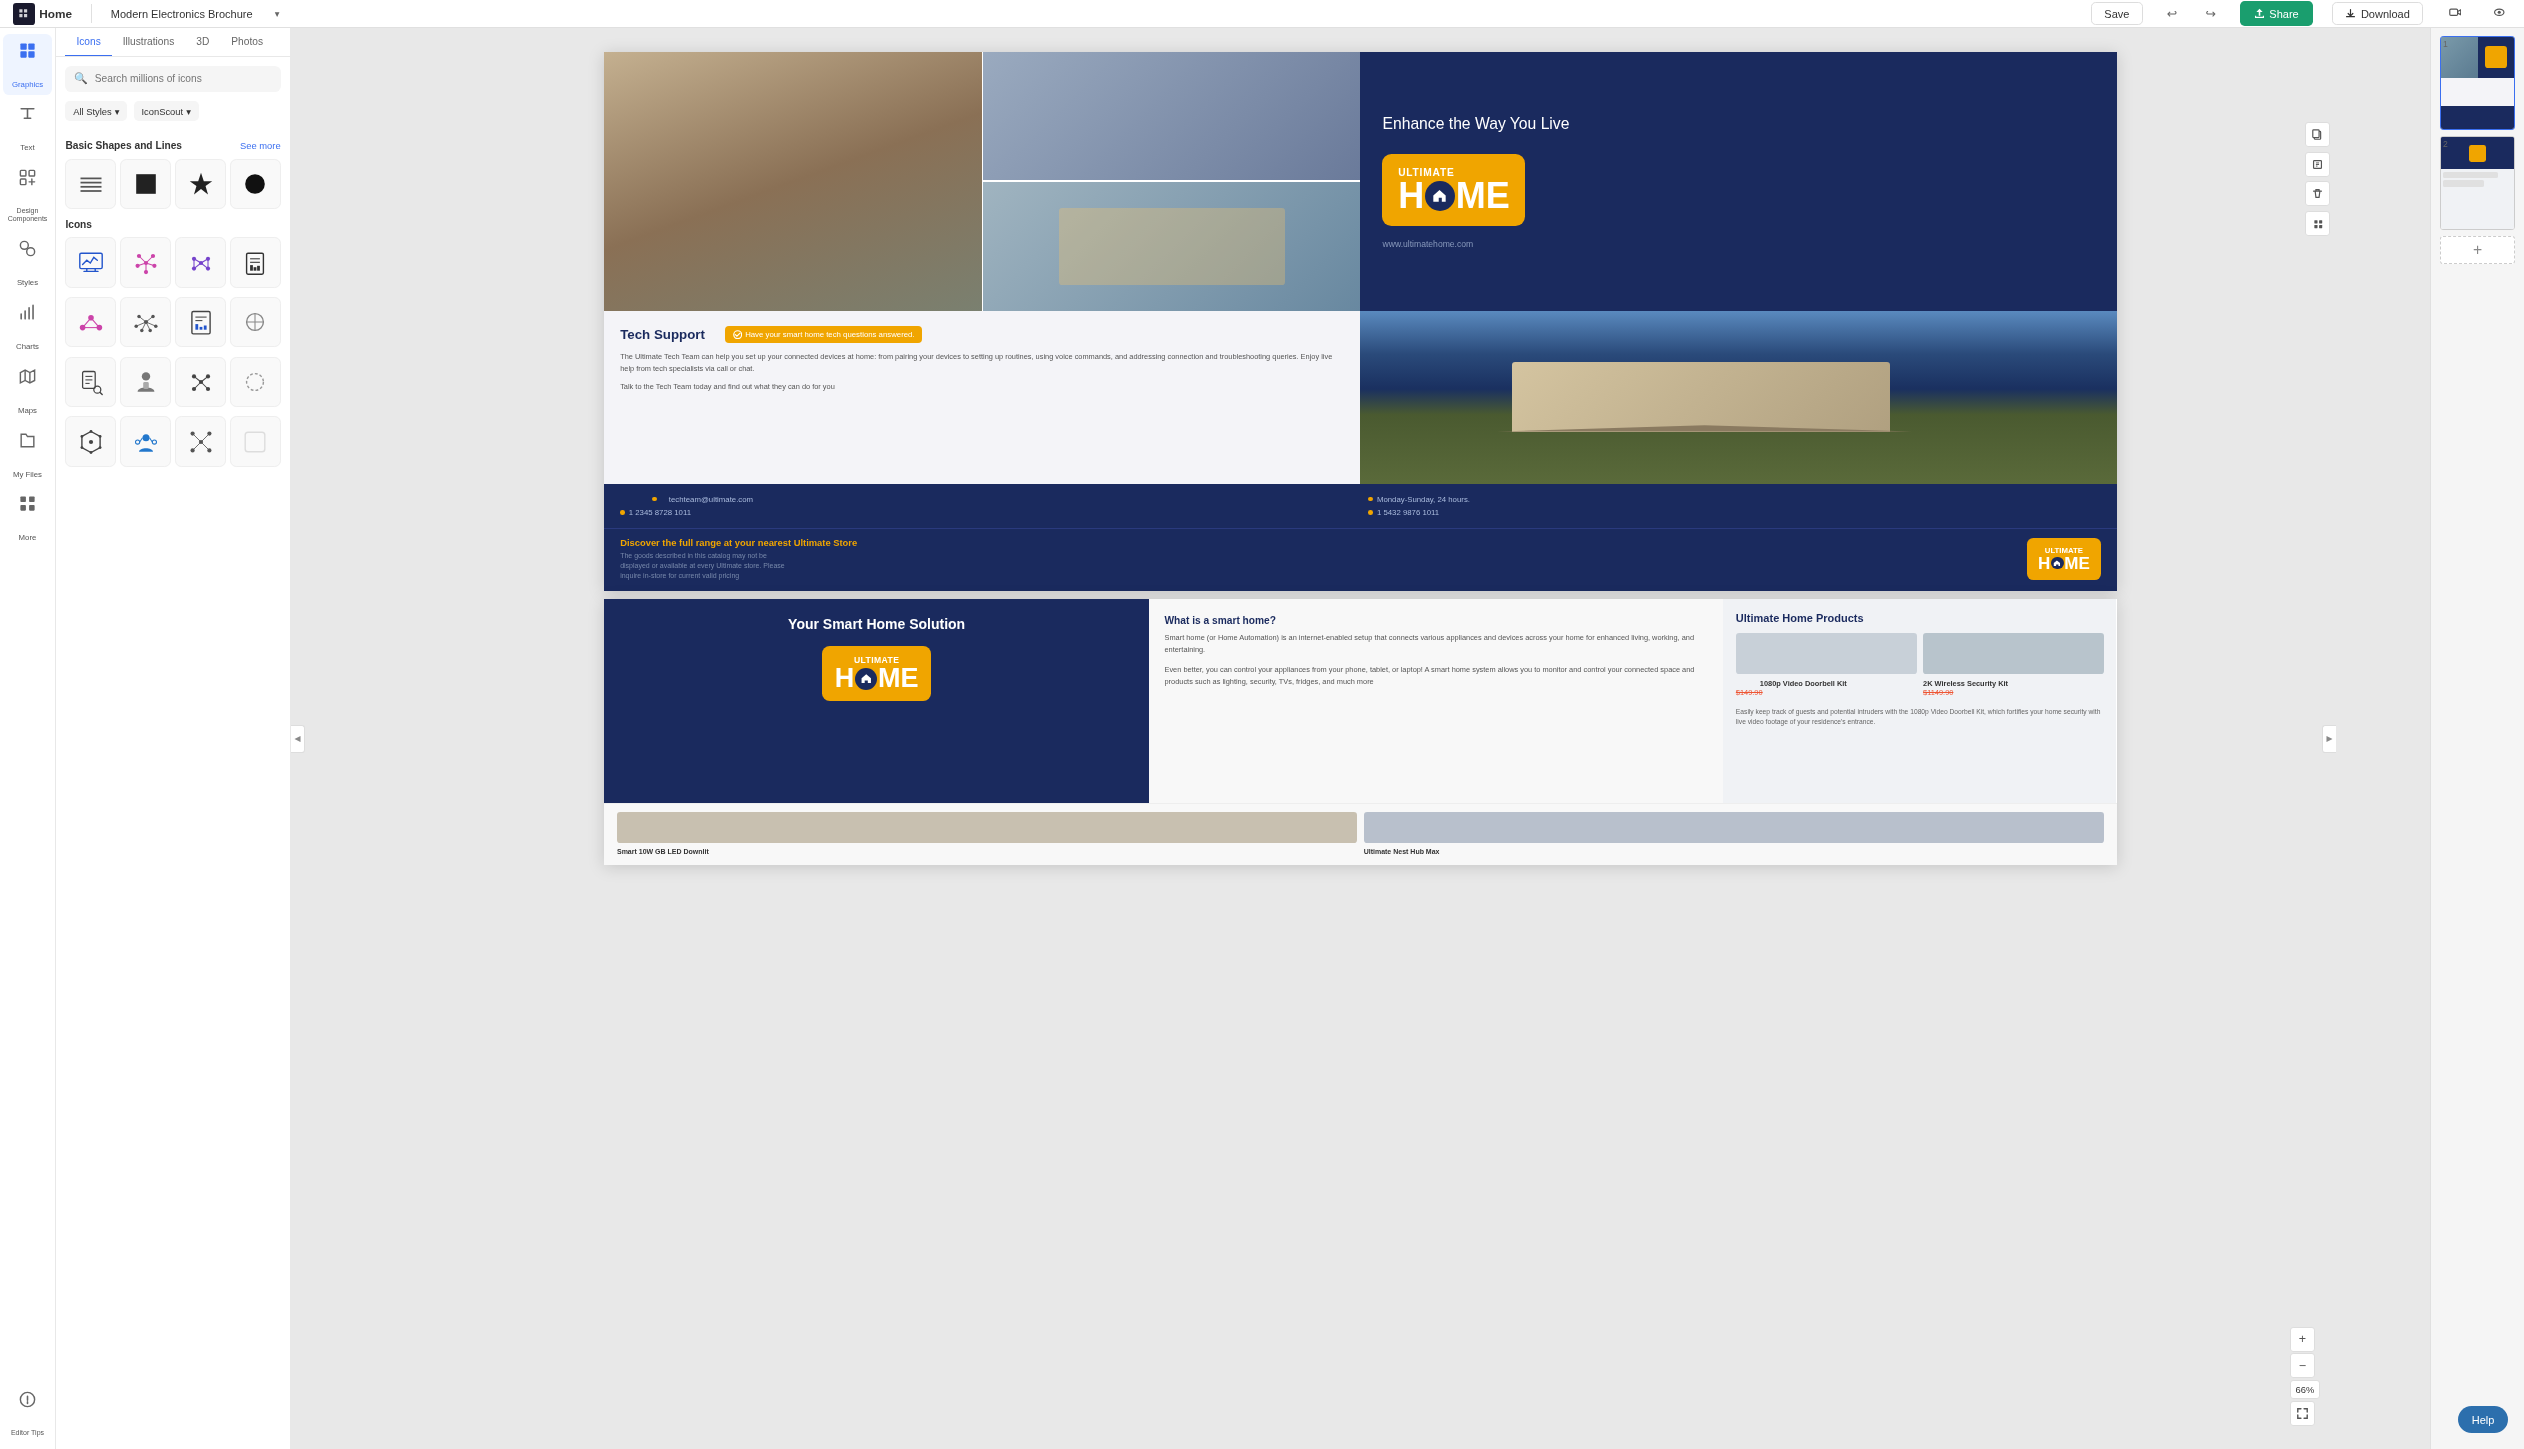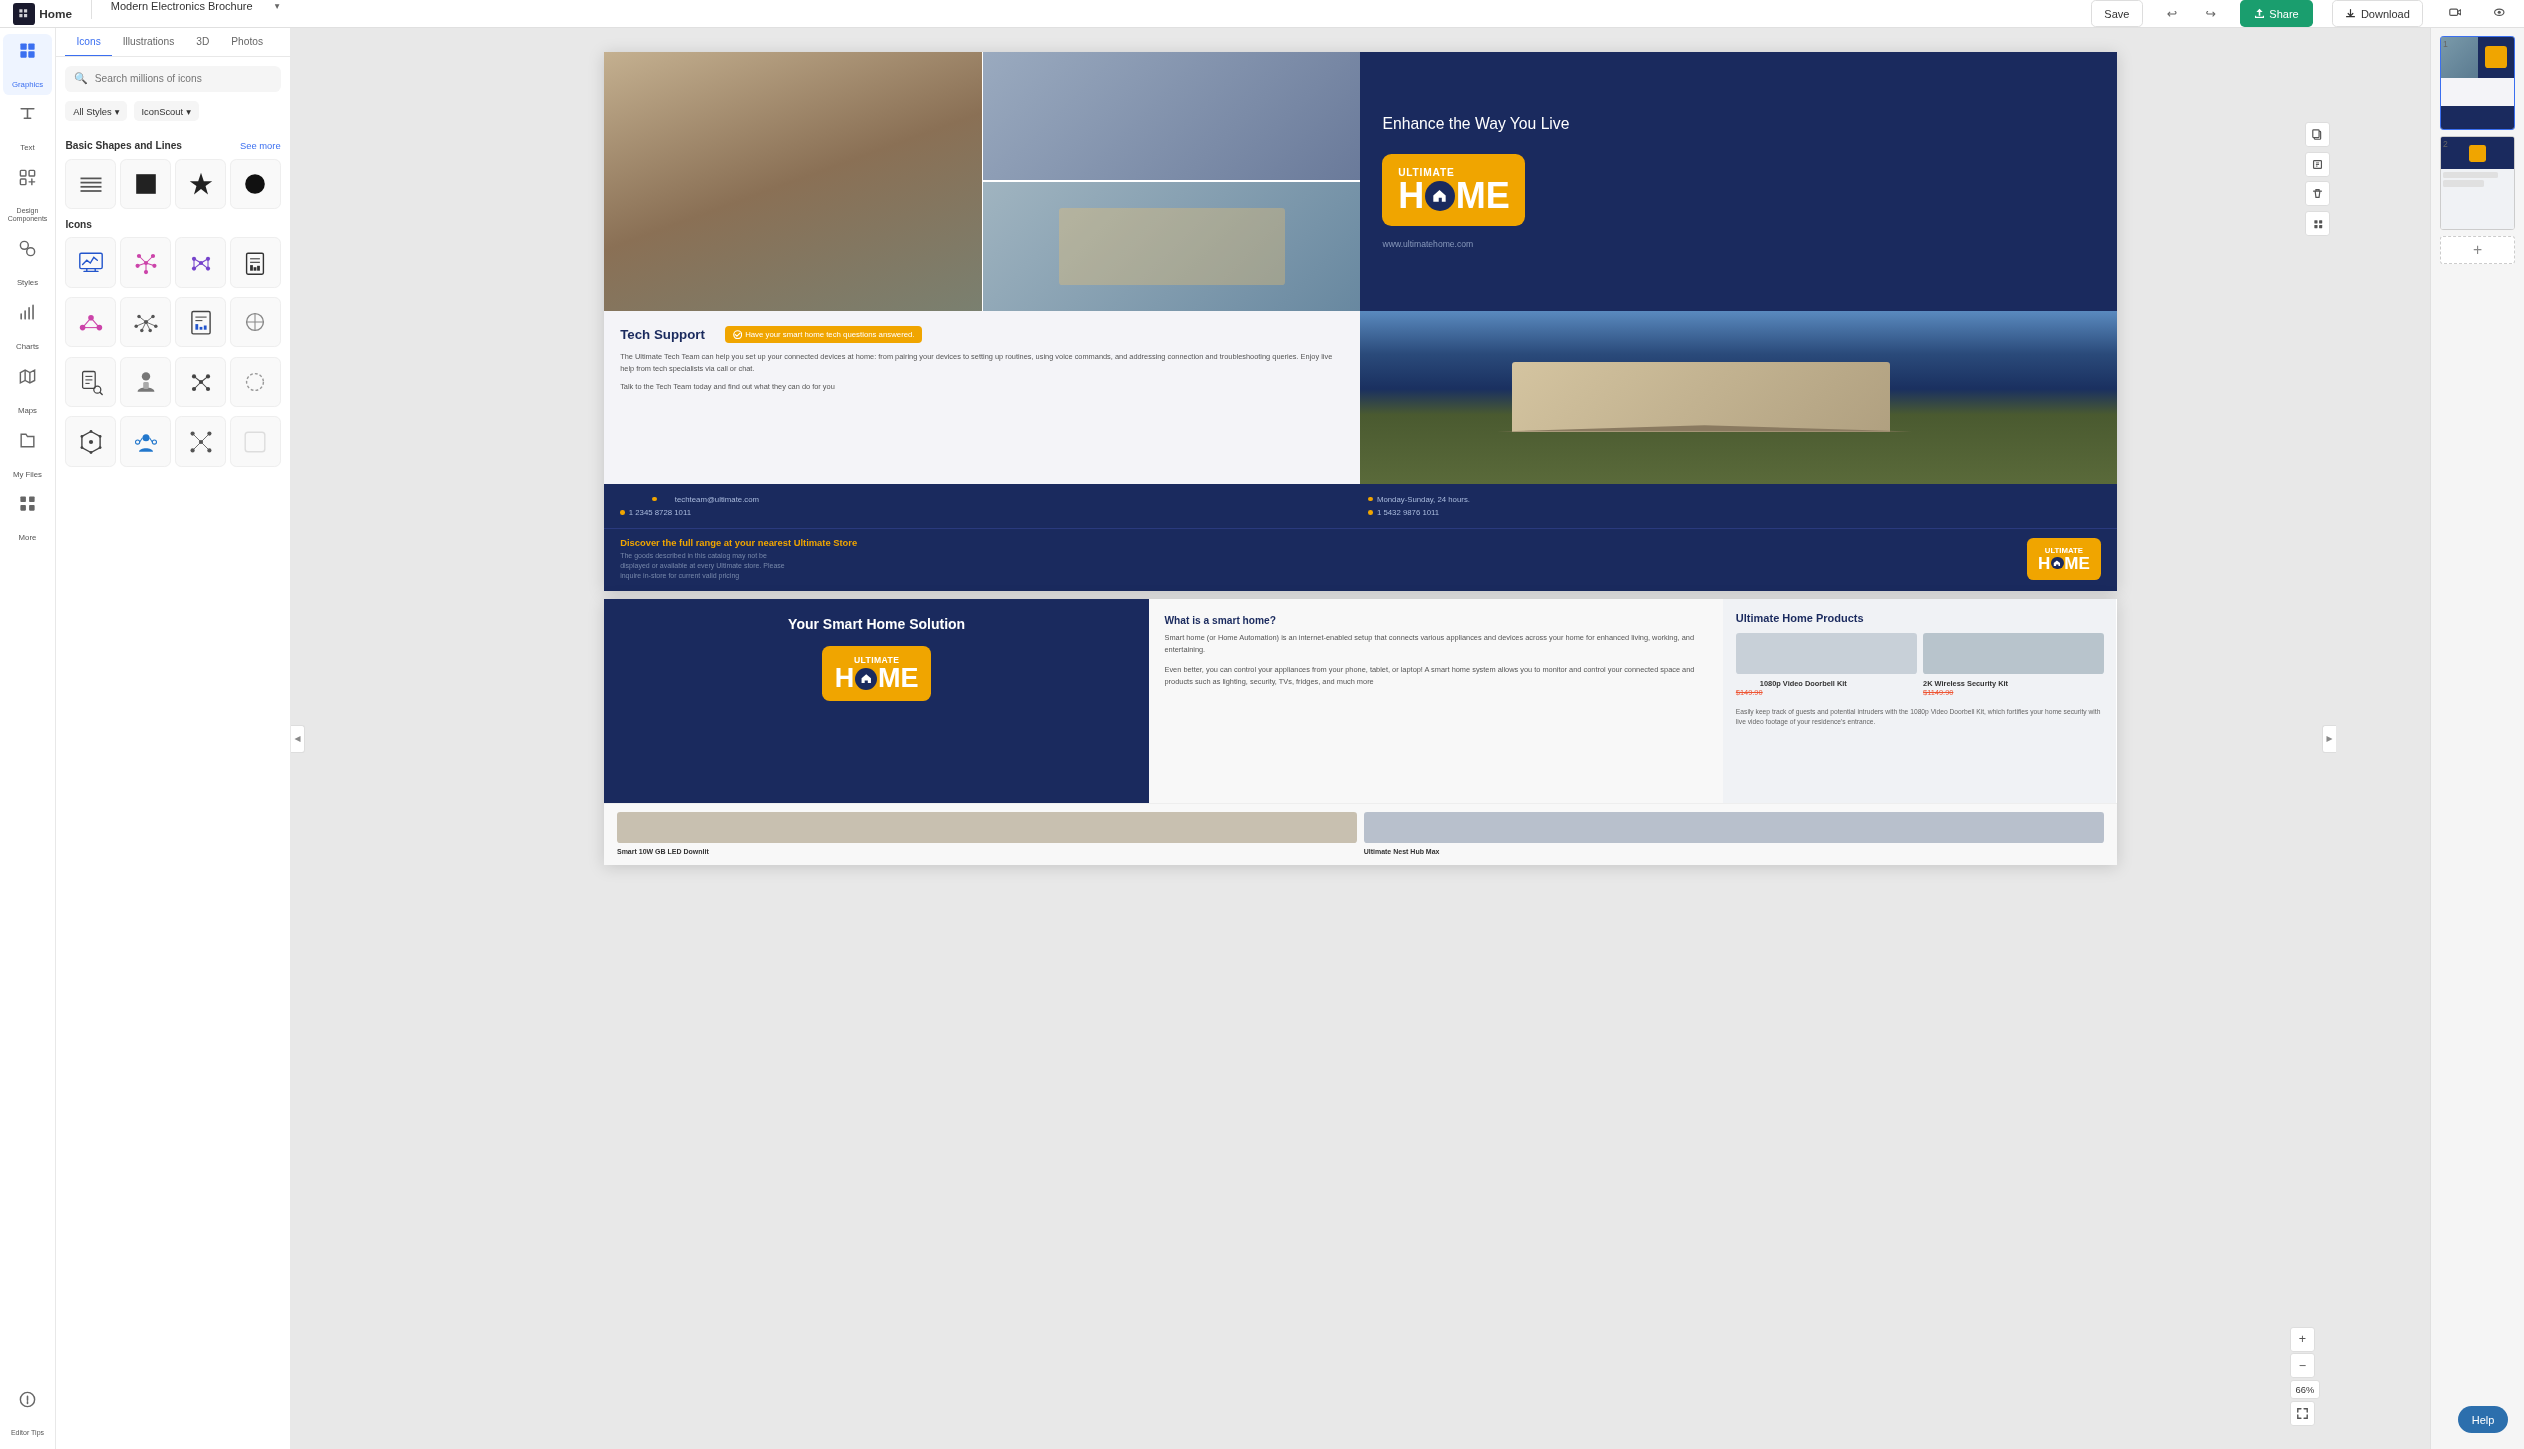--- a/index.html
+++ b/index.html
@@ -1,20 +1,20 @@
 <!DOCTYPE html>
 <html style="font-size:12.5px"><head>
   <meta charset="utf-8">
   <style>
     * { box-sizing: border-box; margin: 0; padding: 0; }
     body { font-family: -apple-system, BlinkMacSystemFont, 'Segoe UI', sans-serif; background: #f0f0f0; display: flex; flex-direction: column; height: 100vh; overflow: hidden; }
 
     
     .topbar {
-      display: flex; background: #fff; height: 28px;
+      display: flex; align-items: center; background: #fff; height: 28px;
       padding: 0 12.5px; border-bottom: 0.8px solid #e0e0e0; gap: 19px; flex-shrink: 0;
     }
     .topbar-logo { display: flex; align-items: center; gap: 4.7px; font-weight: 600; font-size: 11.8px; color: #333; }
     .topbar-logo-icon { width: 22px; height: 22px; background: #1a1a2e; border-radius: 3.1px; display: flex; align-items: center; justify-content: center; color: white; font-size: 9.4px; font-weight: bold; }
     .topbar-divider { width: 0.8px; height: 19px; background: #e0e0e0; }
     .topbar-title { font-size: 11px; color: #333; font-weight: 500; }
     .topbar-chevron { color: #666; font-size: 9.4px; margin-left: 3.1px; cursor: pointer; }
     .topbar-spacer { flex: 1; }
     .topbar-save { background: #fff; border: 0.8px solid #ddd; border-radius: 4.7px; padding: 4.7px 12.5px; font-size: 11px; cursor: pointer; color: #333; }
     .topbar-undo, .topbar-redo { background: none; border: none; cursor: pointer; color: #666; font-size: 12.5px; padding: 4.7px; }
@@ -584,21 +584,21 @@
 
               <div style="width:100%;height:100%;background:linear-gradient(to bottom,#5a8abf 0%,#2a4a7a 25%,#1a3060 45%,#4a5a30 60%,#5a6a3a 100%);position:relative;overflow:hidden;">
                 <div style="position:absolute;bottom:30%;left:20%;width:50%;height:40%;background:linear-gradient(135deg,#d4c4a0,#b0a080);border-radius:3.1px 3.1px 0 0;"></div>
                 <div style="position:absolute;bottom:30%;left:18%;width:55%;height:6.3px;background:#8a7a60;clip-path:polygon(0 100%,50% 0%,100% 100%);"></div>
               </div>
             </div>
           </div>
 
           <div style="background:#1a2a5e;padding:11px 15.7px;">
             <div style="display:grid;grid-template-columns:1fr 1fr;gap:4.7px 15.7px;">
-              <div style="display:flex;align-items:center;gap:18px;color:#aabbdd;font-size:7.8px;padding-left:32px;">
+              <div style="display:flex;align-items:center;gap:12px;color:#aabbdd;font-size:7.8px;padding-left:32px;">
                 <span style="width:4.7px;height:4.7px;background:#f0a500;border-radius:50%;flex-shrink:0;"></span>
                 <span>techteam@ultimate.com</span>
               </div>
               <div style="display:flex;align-items:center;gap:3.9px;color:#aabbdd;font-size:7.8px;">
                 <span style="width:4.7px;height:4.7px;background:#f0a500;border-radius:50%;flex-shrink:0;"></span>
                 <span>Monday-Sunday, 24 hours.</span>
               </div>
               <div style="display:flex;align-items:center;gap:3.9px;color:#aabbdd;font-size:7.8px;">
                 <span style="width:4.7px;height:4.7px;background:#f0a500;border-radius:50%;flex-shrink:0;"></span>
                 <span>1 2345 8728 1011</span>

